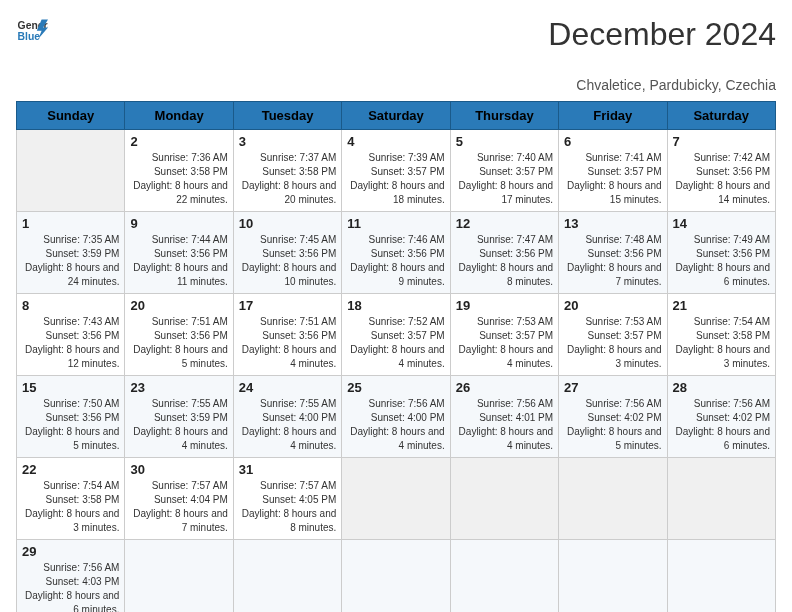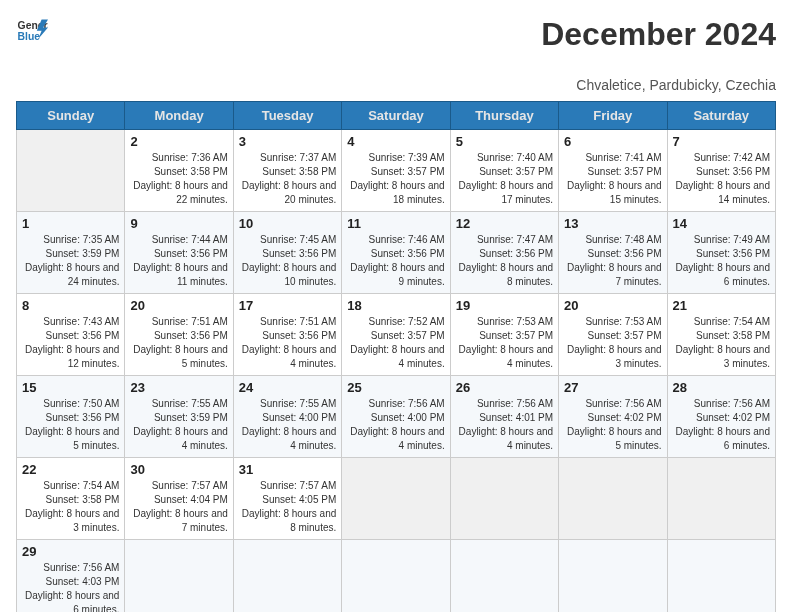--- a/index.html
+++ b/index.html
@@ -21,36 +21,36 @@
       align-items: center;
       gap: 4px;
     }
     .logo-icon {
       width: 32px;
       height: 28px;
     }
     .title-block { text-align: right; }
     .month-title {
       font-size: 32px;
-      font-weight: bold;
+      font-weight: normal;
       color: #333;
     }
     .subtitle {
       font-size: 14px;
       color: #555;
       margin-top: 24px;
     }
     table {
       width: 100%;
       border-collapse: collapse;
       font-size: 11px;
     }
     thead tr th {
       background: #2a7ab8;
-      color: #e5e5e5;
+      color: #000000;
       text-align: center;
       padding: 6px 4px;
       font-size: 13px;
       border: 1px solid #1a5a8a;
     }
     tbody tr td {
       border: 1px solid #ccc;
       vertical-align: top;
       padding: 4px 5px;
       width: 108px;

